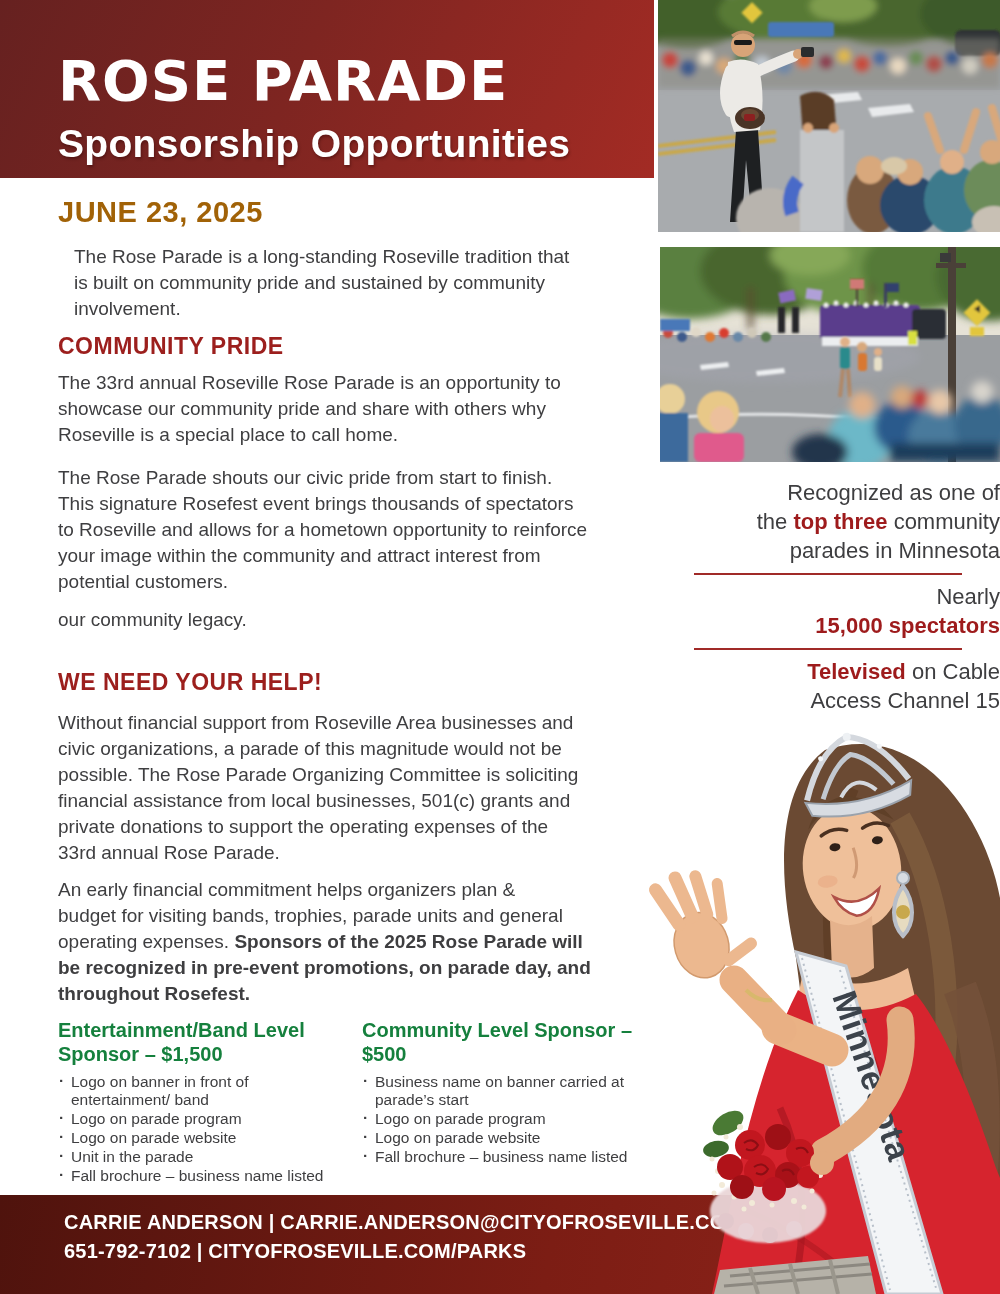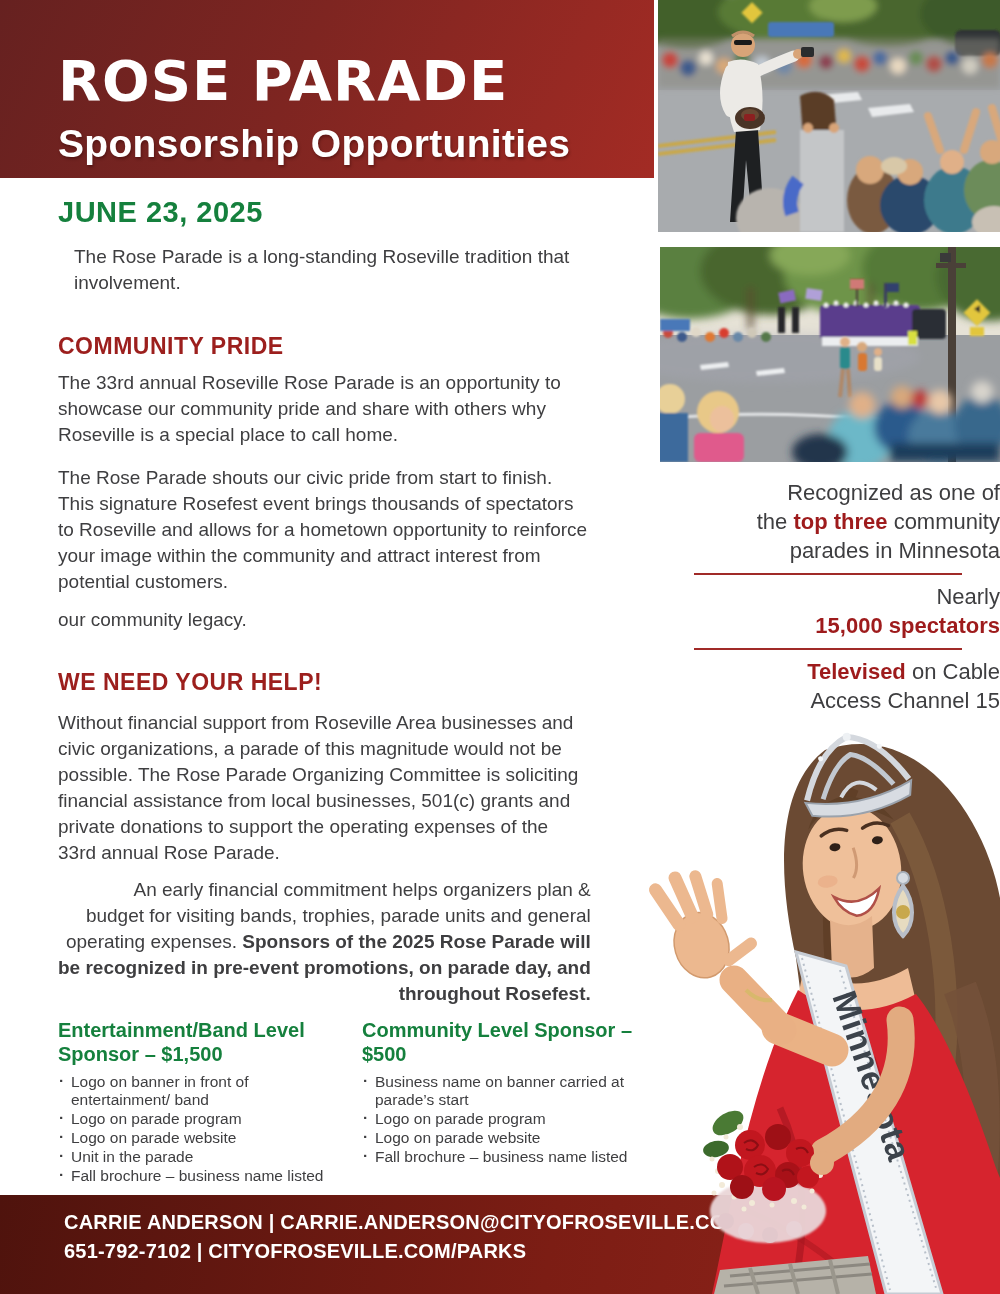--- a/index.html
+++ b/index.html
@@ -6,21 +6,21 @@
   .page{position:relative;width:1000px;height:1294px;background:#ffffff;overflow:hidden;
         font-family:"Liberation Sans",sans-serif;color:#3e3e40;padding-left:48px;}
 
   
   .header-banner{position:absolute;left:0;top:0;width:654px;height:178px;
     background:linear-gradient(115deg,#662120 0%,#7e2521 45%,#a32b24 100%);}
   .page-title{position:absolute;left:58px;top:48px;font-family:"DejaVu Sans","Liberation Sans",sans-serif;
     font-size:56px;font-weight:800;color:#ffffff;letter-spacing:1px;white-space:nowrap;}
   .page-subtitle{position:absolute;left:58px;top:122px;font-size:39px;font-weight:bold;color:#ffffff;
     letter-spacing:.3px;white-space:nowrap;text-shadow:1px 2px 3px rgba(40,0,0,.4);}
-  .event-date{position:absolute;left:58px;top:196px;font-size:29px;font-weight:bold;color:#15803d;
+  .event-date{position:absolute;left:58px;top:196px;font-size:29px;font-weight:bold;color:#a16207;
     letter-spacing:.5px;white-space:nowrap;}
 
   
   .para{position:absolute;left:58px;font-size:19px;line-height:26px;color:#3e3e40;}
   .tline{white-space:nowrap;}
   .section-heading{position:absolute;left:58px;font-size:23px;font-weight:bold;color:#9c1f1d;
     letter-spacing:.5px;white-space:nowrap;}
   .b{font-weight:bold;}
   .red{color:#9e1b1c;}
 
@@ -58,20 +58,21 @@
 
 <div class="page">
 
   <div class="header-banner"></div>
   <div class="page-title">ROSE PARADE</div>
   <div class="page-subtitle">Sponsorship Opportunities</div>
   <div class="event-date">JUNE 23, 2025</div>
 
   <div class="para" style="top:244px;margin-left:16px;">
     <div class="tline">The Rose Parade is a long-standing Roseville tradition that</div>
+    <div class="tline">is built on community pride and sustained by community</div>
     <div class="tline">involvement.</div>
   </div>
 
   <div class="section-heading" style="top:333px;">COMMUNITY PRIDE</div>
   <div class="para" style="top:370px;">
     <div class="tline">The 33rd annual Roseville Rose Parade is an opportunity to</div>
     <div class="tline">showcase our community pride and share with others why</div>
     <div class="tline">Roseville is a special place to call home.</div>
   </div>
   <div class="para" style="top:465px;">
@@ -87,21 +88,21 @@
 
   <div class="section-heading" style="top:669px;">WE NEED YOUR HELP!</div>
   <div class="para" style="top:710px;">
     <div class="tline">Without financial support from Roseville Area businesses and</div>
     <div class="tline">civic organizations, a parade of this magnitude would not be</div>
     <div class="tline">possible. The Rose Parade Organizing Committee is soliciting</div>
     <div class="tline">financial assistance from local businesses, 501(c) grants and</div>
     <div class="tline">private donations to support the operating expenses of the</div>
     <div class="tline">33rd annual Rose Parade.</div>
   </div>
-  <div class="para" style="top:877px;text-align:right;">
+  <div class="para" style="top:877px;">
     <div class="tline">An early financial commitment helps organizers plan &amp;</div>
     <div class="tline">budget for visiting bands, trophies, parade units and general</div>
     <div class="tline"><span>operating expenses. </span><span class="b">Sponsors of the 2025 Rose Parade will</span></div>
     <div class="tline b">be recognized in pre-event promotions, on parade day, and</div>
     <div class="tline b">throughout Rosefest.</div>
   </div>
 
   <div class="sponsor-col left">
     <div class="sponsor-title">Entertainment/Band Level Sponsor – $1,500</div>
     <ul class="sponsor-list">

